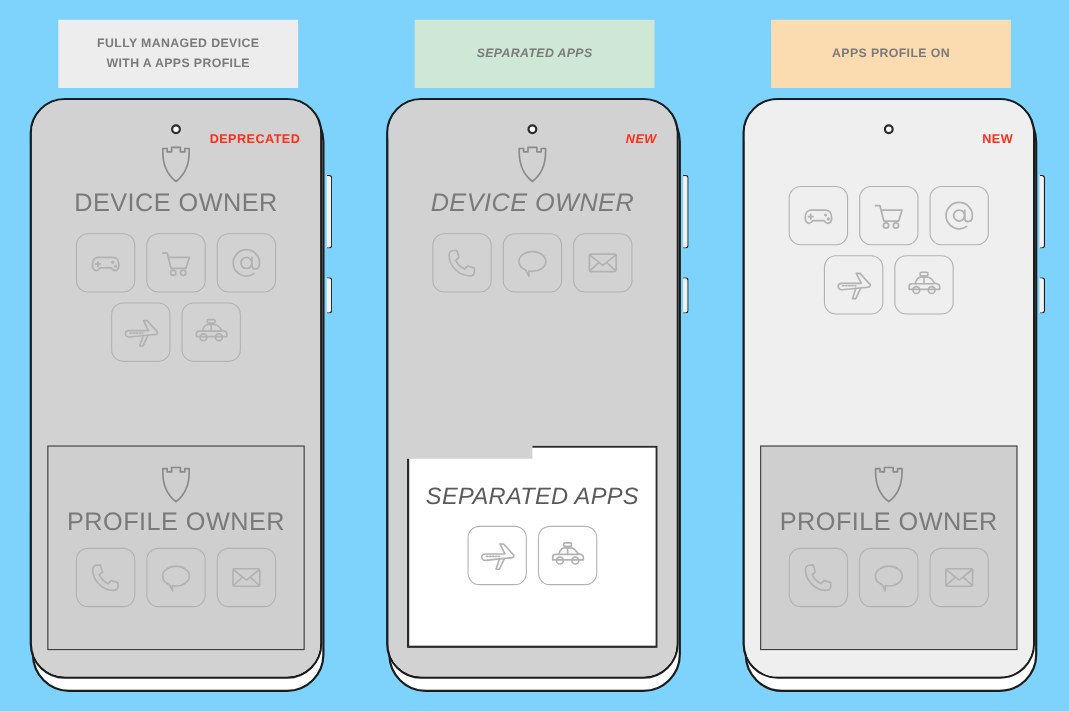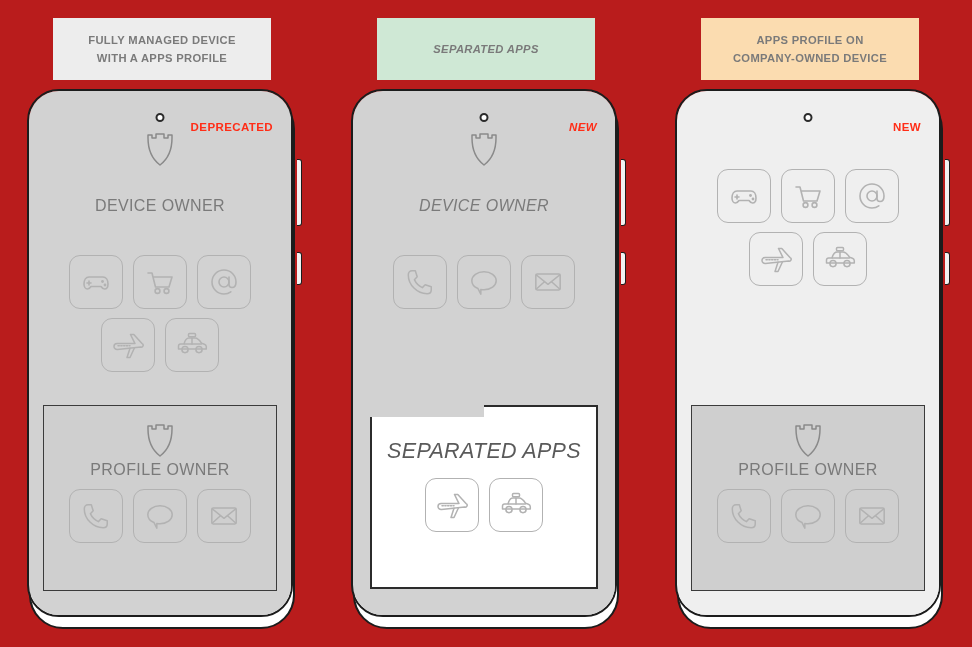--- a/index.html
+++ b/index.html
@@ -9,21 +9,21 @@
     height: 647px;
     background: #ffffff;
     font-family: "Liberation Sans", sans-serif;
     overflow: hidden;
   }
 
   #stage {
     position: relative;
     width: 972px;
     height: 647px;
-    background: #b91c1c;
+    background: #7dd3fc;
   }
 
   
   .column {
     position: absolute;
     top: 0;
     width: 324px;
     height: 647px;
   }
   .col-1 { left: 0; }
@@ -114,37 +114,36 @@
   .side-btn.power  { top: 163px; height: 33px; }
 
   
   .screen {
     position: absolute;
     inset: 0;
     padding-top: 38px;
     display: flex;
     flex-direction: column;
     align-items: center;
-    gap: 26px;
   }
 
   .screen.dark  { background: #d2d2d2; }
   .screen.light { background: #efefef; }
 
   
   .shield {
     width: 32px;
     height: 38px;
     display: block;
   }
   .shield svg { display: block; width: 100%; height: 100%; }
 
   .owner-label {
     color: #7a7a7a;
-    font-size: 16px;
+    font-size: 23px;
     font-weight: normal;
     letter-spacing: 0.4px;
     margin-top: 4px;
     white-space: nowrap;
   }
 
   
   .app-row {
     display: flex;
     justify-content: center;
@@ -425,21 +424,20 @@
 
         </div>
       </div>
     </div>
   </div>
 
   <div class="column col-3">
 
     <div class="banner" style="background:#fbdcb0;">
       <span class="banner-line">APPS PROFILE ON</span>
-      <span class="banner-line">COMPANY-OWNED DEVICE</span>
     </div>
 
     <div class="phone">
       <div class="phone-rim"></div>
       <div class="side-btn volume"></div>
       <div class="side-btn power"></div>
 
       <div class="phone-body">
         <div class="screen light" style="padding-top:78px;">
 

